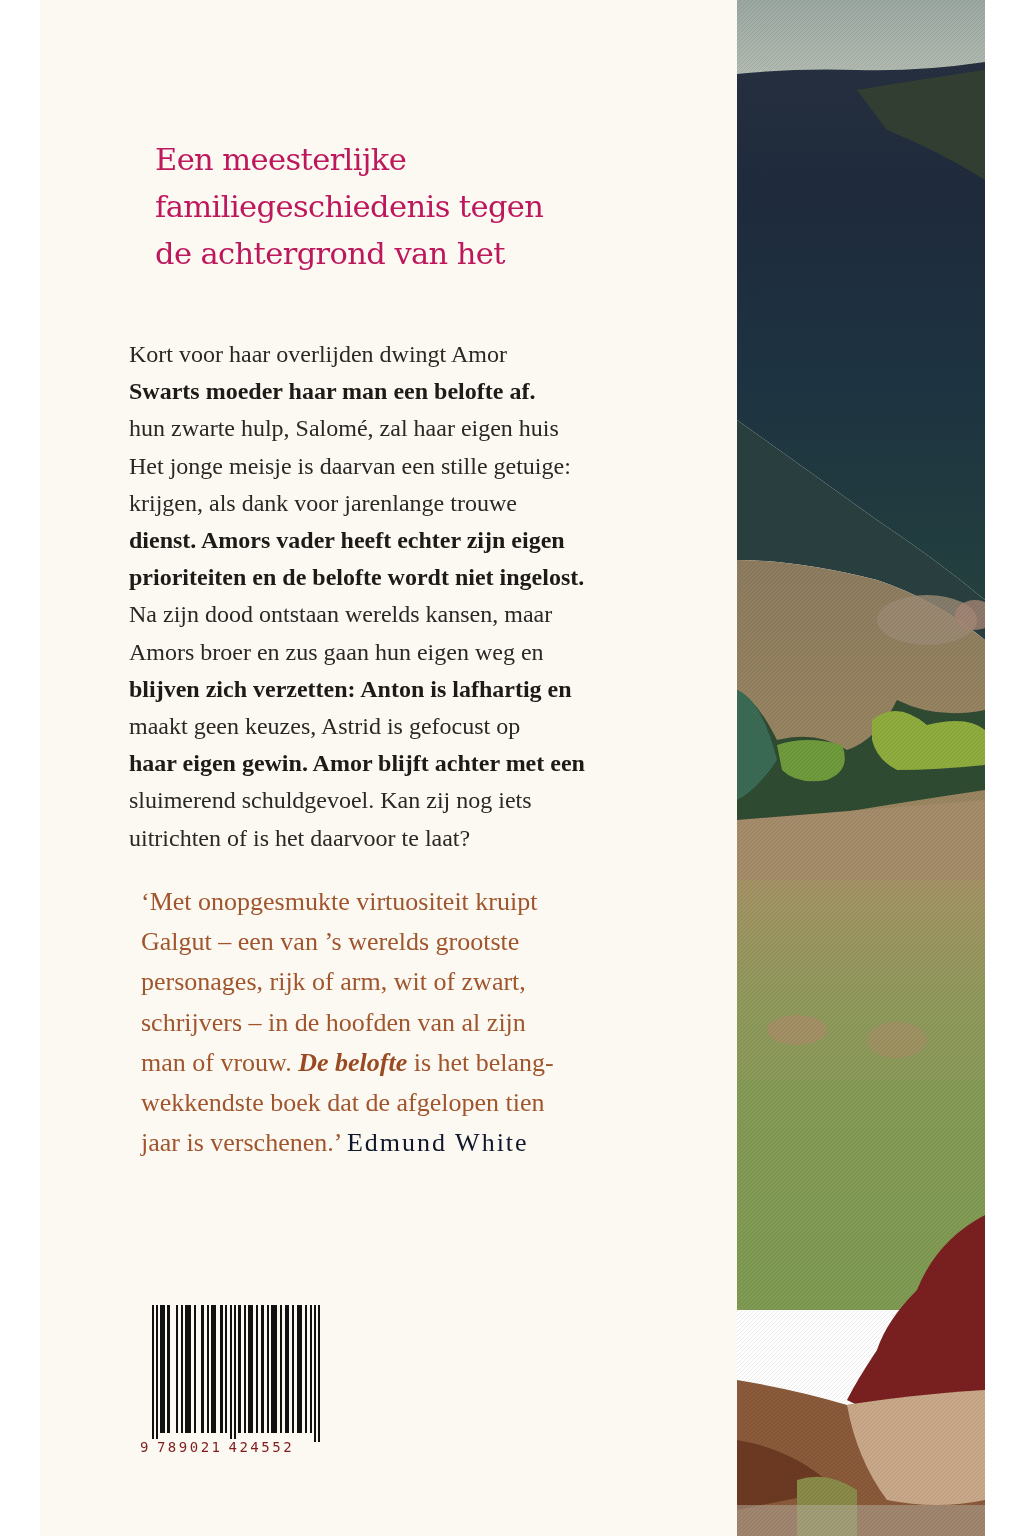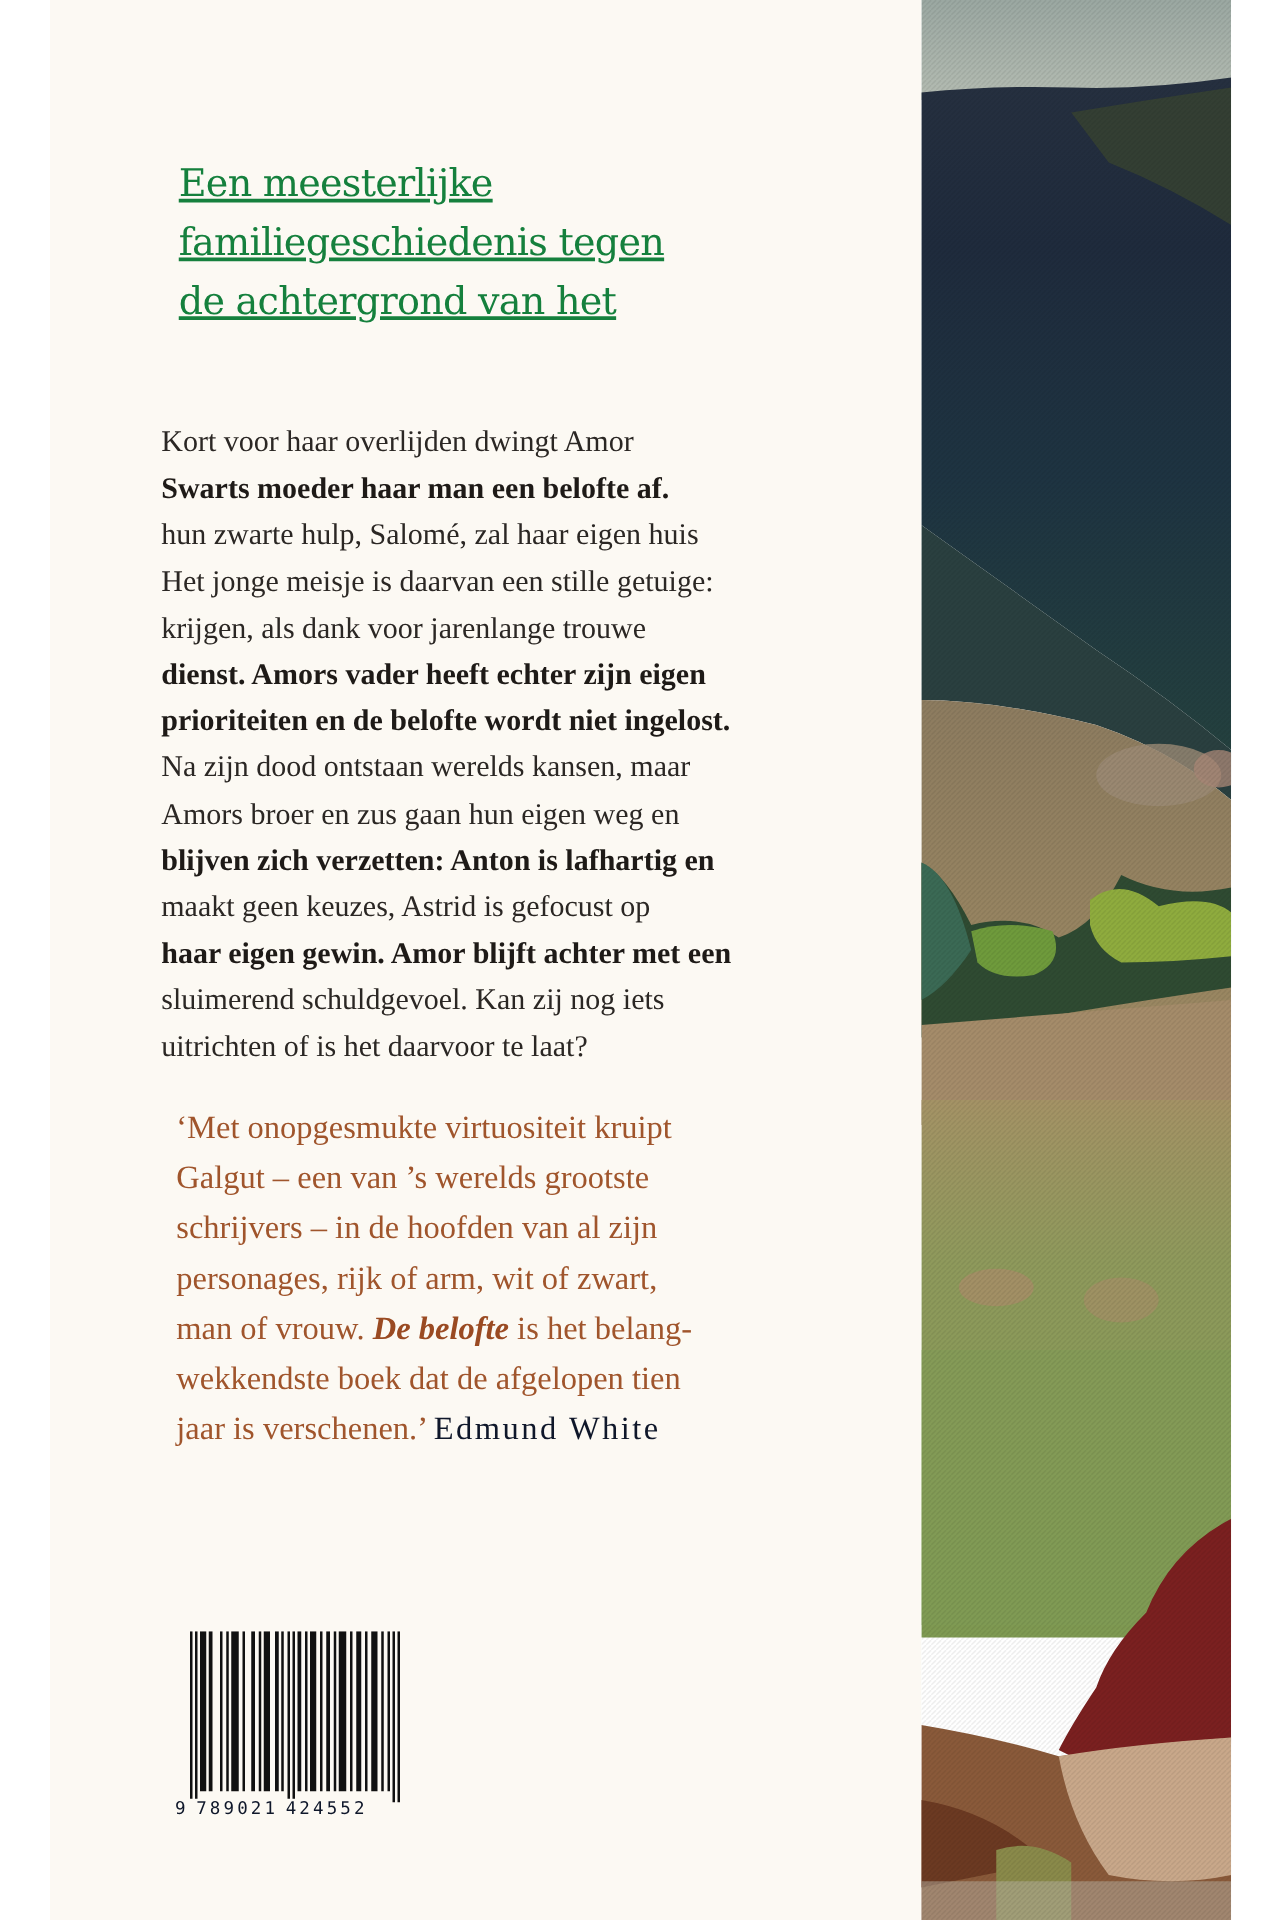--- a/index.html
+++ b/index.html
@@ -25,25 +25,24 @@
       background: #fcf9f3;
     }
     .tagline {
       position: absolute;
       left: 143px;
       top: 124px;
       width: 560px;
       font-family: "DejaVu Serif", "Liberation Serif", serif;
       font-size: 30.5px;
       line-height: 47px;
-      color: #15803d;
+      color: #be185d;
       letter-spacing: -0.6px;
-      margin: 0;
+      margin: 12px;
       font-weight: normal;
-      text-decoration: underline;
     }
     .tagline span { display: block; white-space: nowrap; }
 
     .blurb {
       position: absolute;
       left: 129px;
       top: 336px;
       width: 560px;
       font-family: "Liberation Serif", "DejaVu Serif", serif;
       font-size: 24px;
@@ -83,21 +82,21 @@
       width: 174px;
       height: 137px;
     }
     .barcode-digits {
       position: absolute;
       left: 0;
       top: 134px;
       font-family: "DejaVu Sans Mono", "Liberation Mono", monospace;
       font-size: 14px;
       line-height: 16px;
-      color: #0f172a;
+      color: #7f1d1d;
       letter-spacing: 2.5px;
       white-space: nowrap;
       background: #fcf9f3;
     }
     .barcode-digits .lead { margin-right: 6px; }
     .barcode-digits .grp2 { margin-left: 6px; }
 
     .painting {
       position: absolute;
       left: 737px;
@@ -134,22 +133,22 @@
     <span class="line b">blijven zich verzetten: Anton is lafhartig en</span>
     <span class="line">maakt geen keuzes, Astrid is gefocust op</span>
     <span class="line b">haar eigen gewin. Amor blijft achter met een</span>
     <span class="line">sluimerend schuldgevoel. Kan zij nog iets</span>
     <span class="line">uitrichten of is het daarvoor te laat?</span>
   </p>
 
   <blockquote class="quote">
     <span class="line">‘Met onopgesmukte virtuositeit kruipt</span>
     <span class="line">Galgut – een van ’s werelds grootste</span>
+    <span class="line">personages, rijk of arm, wit of zwart,</span>
     <span class="line">schrijvers – in de hoofden van al zijn</span>
-    <span class="line">personages, rijk of arm, wit of zwart,</span>
     <span class="line"><span>man of vrouw. </span><span class="it">De belofte</span><span> is het belang-</span></span>
     <span class="line">wekkendste boek dat de afgelopen tien</span>
     <span class="line"><span>jaar is verschenen.’ </span><span class="author">Edmund White</span></span>
   </blockquote>
 
   <div class="barcode">
     <svg class="barcode-bars" width="174" height="137" viewBox="0 0 174 137">
       <g fill="#111">
         <rect x="0" y="0" width="2" height="137"></rect>
         <rect x="4" y="0" width="2" height="137"></rect>

